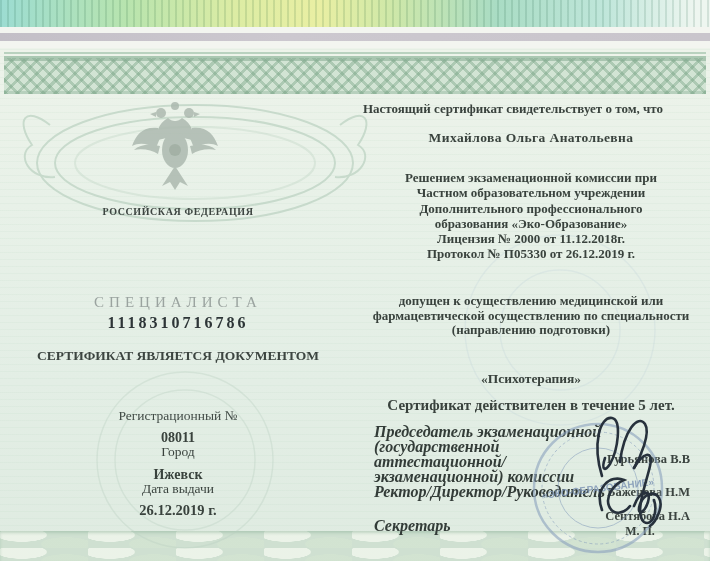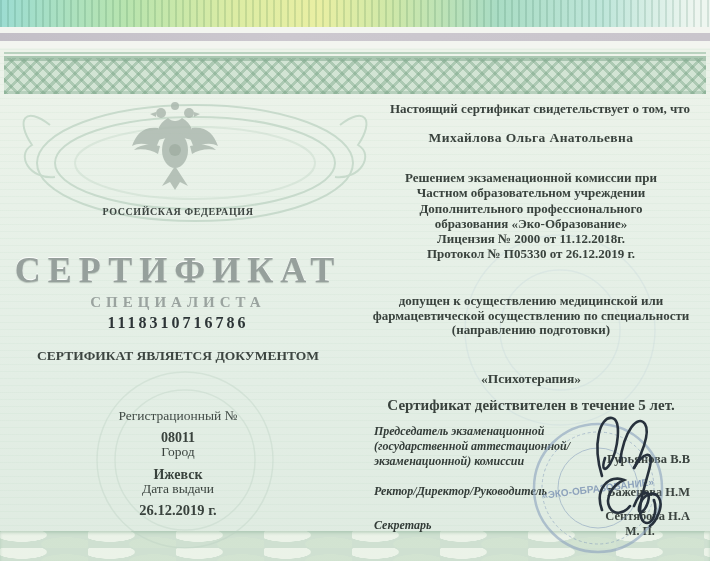--- a/index.html
+++ b/index.html
@@ -40,38 +40,38 @@
     background-size:88px 17px;
     box-shadow:inset 0 2px 3px rgba(140,175,150,.45);}
 
   
   svg.wm{position:absolute;pointer-events:none;}
 
   
   .country{left:20px;top:206px;width:316px;font-size:10px;font-weight:bold;letter-spacing:.6px;color:#3d4541;}
   .title{left:14px;top:249px;width:328px;font-size:36px;font-weight:bold;letter-spacing:7px;
     color:#96a09c;text-shadow:0 -1px 0 rgba(255,255,255,.85),0 1px 1px rgba(95,108,100,.35);}
-  .subtitle{left:20px;top:294px;width:316px;font-size:15px;font-weight:bold;letter-spacing:5px;color:#9aa39f;}
+  .subtitle{left:20px;top:294px;width:316px;font-size:15px;font-weight:normal;letter-spacing:5px;color:#9aa39f;}
   .cert-number{left:20px;top:314px;width:316px;font-size:16px;font-weight:bold;letter-spacing:3px;color:#2d3537;}
   .note{left:20px;top:349px;width:316px;font-size:13.5px;font-weight:bold;line-height:14.5px;color:#3c4540;}
   .reg-label{left:20px;top:408px;width:316px;font-size:13.5px;color:#414b46;}
   .reg-num{left:20px;top:430px;width:316px;font-size:14px;font-weight:bold;}
   .city-label{left:20px;top:444px;width:316px;font-size:13.5px;}
   .city{left:20px;top:467px;width:316px;font-size:14px;font-weight:bold;}
   .date-label{left:20px;top:481px;width:316px;font-size:13.5px;}
   .issue-date{left:20px;top:502px;width:316px;font-size:14.5px;font-weight:bold;}
 
   
-  .statement{left:377px;top:101px;width:326px;font-size:13px;font-weight:bold;}
+  .statement{left:350px;top:101px;width:326px;font-size:13px;font-weight:bold;}
   .holder{left:368px;top:130px;width:326px;font-size:13.5px;font-weight:bold;letter-spacing:.4px;}
   .decision{left:368px;top:170px;width:326px;font-size:13px;font-weight:bold;line-height:15.3px;}
   .admission{left:368px;top:294px;width:326px;font-size:13px;font-weight:bold;line-height:14.5px;}
   .specialty{left:368px;top:371px;width:326px;font-size:13.5px;font-weight:bold;text-align:center;}
   .validity{left:368px;top:397px;width:326px;font-size:15px;font-weight:bold;}
-  .sig-label{font-style:italic;font-weight:600;font-size:12px;line-height:15px;color:#333c38;}
+  .sig-label{font-style:italic;font-weight:600;font-size:16px;line-height:15px;color:#333c38;}
   .chairman-label{left:374px;top:424px;width:230px;}
   .rector-label{left:374px;top:484px;width:250px;}
   .secretary-label{left:374px;top:518px;width:150px;}
   .sig-name{font-size:12.5px;font-weight:bold;color:#3b4440;text-align:right;}
   .chairman-name{left:560px;top:452px;width:130px;}
   .rector-name{left:560px;top:485px;width:130px;}
   .secretary-name{left:555px;top:509px;width:135px;}
   .seal-note{left:600px;top:524px;width:80px;font-size:12px;font-weight:bold;text-align:center;}
 
   
@@ -130,21 +130,20 @@
   </svg>
 
   <svg class="wm" style="left:460px;top:230px;" width="200" height="200" viewBox="0 0 200 200">
     <g fill="none" stroke="#bccfd8" stroke-width="1.5" opacity="0.25">
       <circle cx="100" cy="100" r="95"></circle>
         <circle cx="100" cy="100" r="60"></circle>
     </g>
   </svg>
 
   <div class="abs ctr country">РОССИЙСКАЯ ФЕДЕРАЦИЯ</div>
-  <div class="abs ctr title">СЕРТИФИКАТ</div>
   <div class="abs ctr subtitle">СПЕЦИАЛИСТА</div>
   <div class="abs ctr cert-number">1118310716786</div>
   <div class="abs ctr note">
     <div>СЕРТИФИКАТ ЯВЛЯЕТСЯ ДОКУМЕНТОМ</div>
   </div>
   <div class="abs ctr reg-label">Регистрационный №</div>
   <div class="abs ctr reg-num">08011</div>
   <div class="abs ctr city-label">Город</div>
   <div class="abs ctr city">Ижевск</div>
   <div class="abs ctr date-label">Дата выдачи</div>

